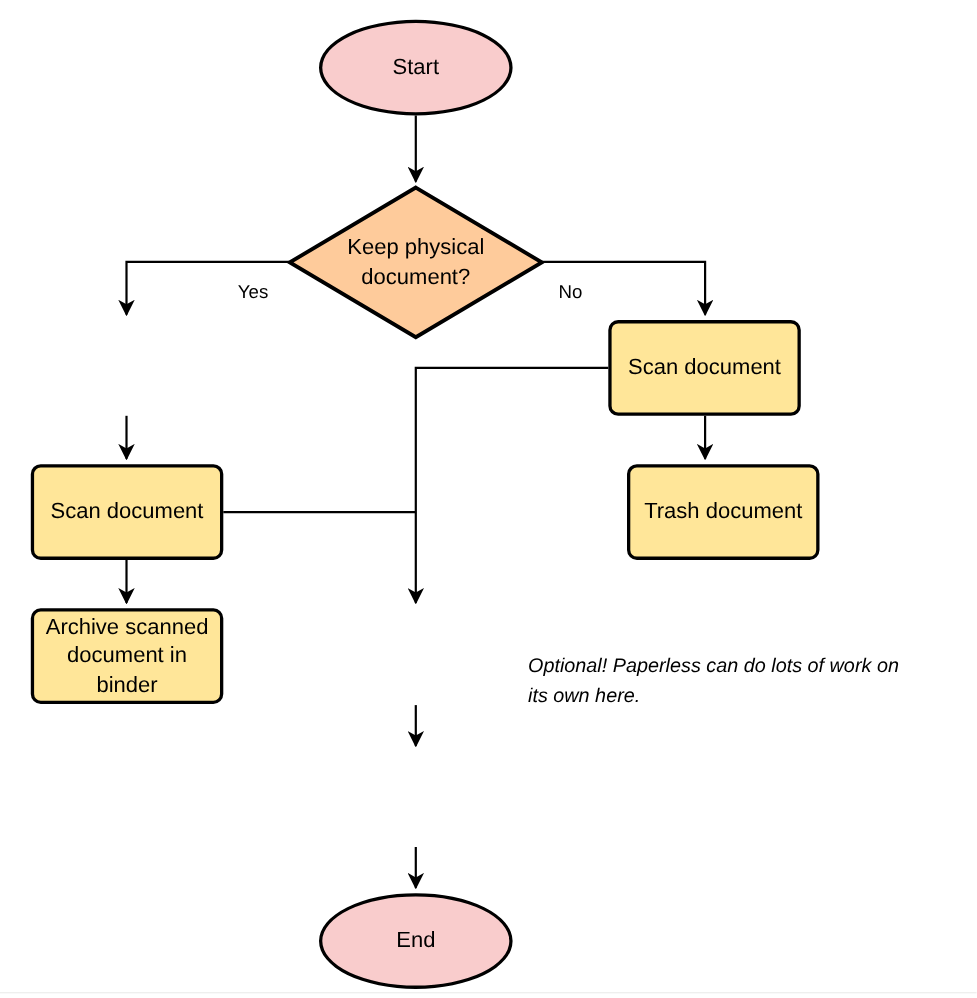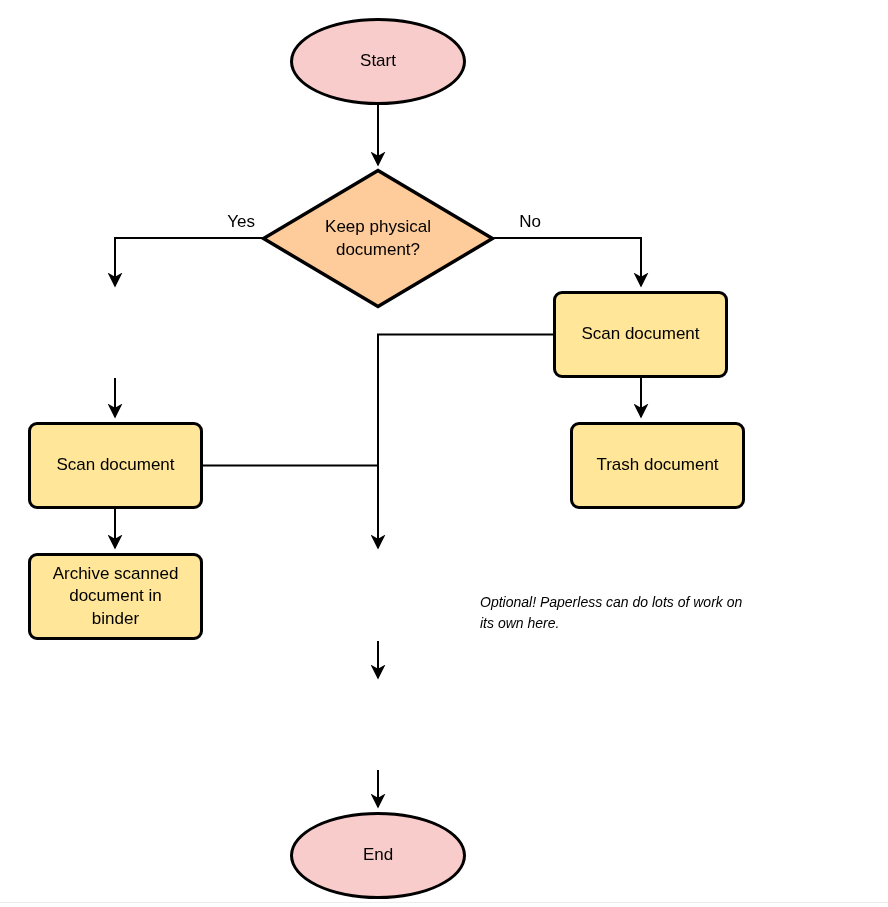--- a/index.html
+++ b/index.html
@@ -6,38 +6,38 @@
   html,body { background:#ffffff; }
   body { font-family:"Liberation Sans", sans-serif; color:#000; }
   .canvas {
     position:relative; width:888px; height:907px;
     background:var(--background,#fff); overflow:hidden;
   }
   .edges { position:absolute; left:0; top:0; width:888px; height:907px; }
   .edge { stroke:var(--stroke,#000); stroke-width:2; fill:none; }
   .node {
     position:absolute; display:flex; align-items:center; justify-content:center;
-    text-align:center; font-size:17px; line-height:1.32; white-space:pre-line;
+    text-align:center; font-size:20px; line-height:1.32; white-space:pre-line;
   }
   .process {
     background:var(--process-fill,#ffe699);
     border:3.5px solid var(--stroke,#000);
     border-radius:9px;
   }
   .terminator {
     background:var(--terminator-fill,#f9cccc);
     border:3.5px solid var(--stroke,#000);
     border-radius:50%;
   }
   .decision { background:transparent; border:none; }
   .decision svg { position:absolute; left:0; top:0; }
   .decision .label { position:relative; z-index:1; }
-  .edge-label { position:absolute; font-size:17px; text-align:right; }
+  .edge-label { position:absolute; font-size:17px; text-align:center;margin-top:44px; }
   .note {
-    position:absolute; font-size:14px; font-style:italic;
+    position:absolute; font-size:18px; font-style:italic;
     line-height:1.5; white-space:pre-line; color:var(--note-text,#000);
   }
   .bottom-divider {
     position:absolute; left:0; top:902px; width:888px; height:1px;
     background:var(--bottom-divider,#ececea);
   }
 </style>
 </head>
 <body>
 

